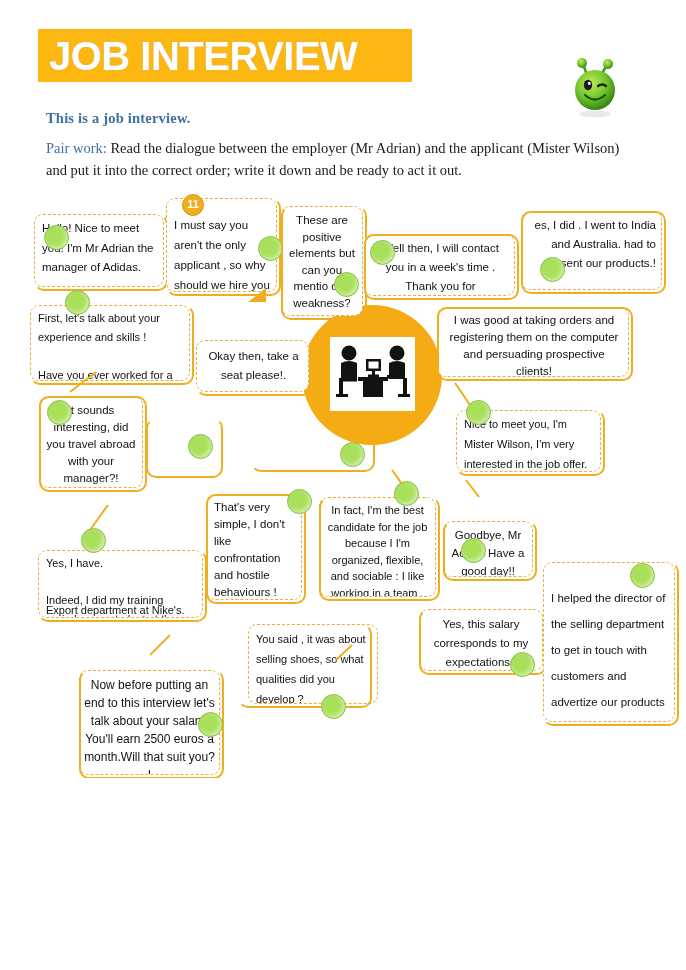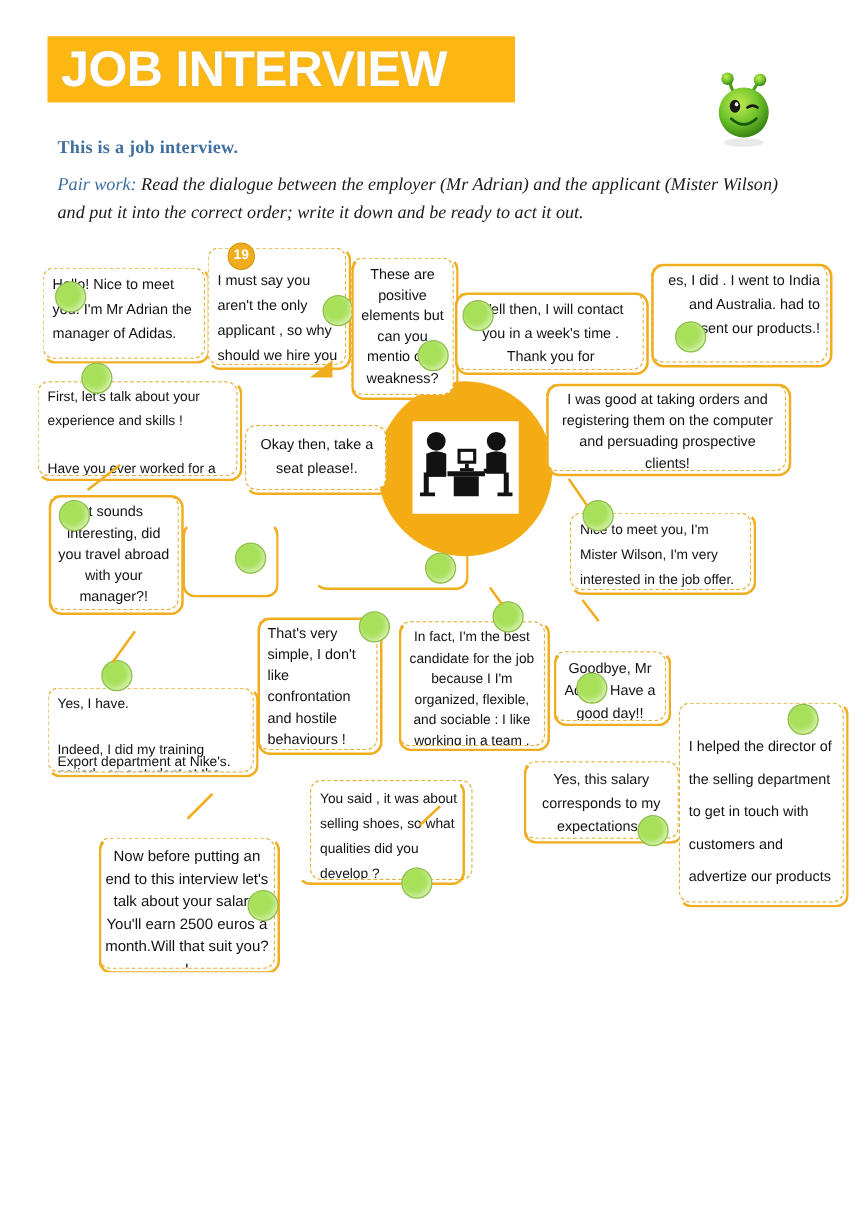--- a/index.html
+++ b/index.html
@@ -61,21 +61,20 @@
   }
   #intro-2 {
     position: absolute;
     left: 46px;
     top: 137px;
     width: 590px;
     font-family: "Liberation Serif", serif;
     font-size: 14.5px;
     line-height: 22px;
     color: #1a1a1a;
-    font-style: italic;
   }
   #intro-2 .lead {
     color: #3f6f9f;
   }
 
   
   .bubble {
     position: absolute;
     box-sizing: border-box;
     background: #ffffff;
@@ -259,21 +258,21 @@
     <div class="btxt" style="font-size:11.5px; line-height:19.5px;">Hello! Nice to meet you! I'm Mr Adrian the manager of Adidas.</div>
   </div>
   <div class="edge" style="left:34px; top:214px; width:130px; height:73px;"></div>
   <div class="handle" style="left:44px; top:225px;"></div>
 
   <div class="bubble" style="left:166px; top:198px; width:111px; height:94px;">
     <div class="btxt" style="font-size:11.5px; line-height:20px; top:16px;">I must say you aren't the only applicant , so  why should we hire you ?</div>
   </div>
   <div class="edge" style="left:166px; top:198px; width:111px; height:94px;"></div>
   <div class="tail" style="left:248px; top:288px; border-width:0 0 14px 18px; border-color:transparent transparent #f0ad1e transparent;"></div>
-  <div class="badge" style="left:182px; top:194px;">19</div>
+  <div class="badge" style="left:182px; top:194px;">11</div>
   <div class="handle" style="left:258px; top:236px;"></div>
 
   <div class="bubble" style="left:281px; top:206px; width:82px; height:110px; text-align:center;">
     <div class="btxt" style="font-size:11.5px; line-height:16.5px; top:5px; left:3px; right:3px; text-align:center;">These are positive elements but can you mentio one weakness?</div>
   </div>
   <div class="edge-full" style="left:281px; top:206px; width:82px; height:110px; border-top-color:transparent;"></div>
   <div class="handle" style="left:334px; top:272px;"></div>
 
   <div class="bubble" style="left:364px; top:234px; width:151px; height:62px; text-align:center;">
     <div class="btxt" style="font-size:11.5px; line-height:19px; top:4px; text-align:center;">Well then, I will contact you in a week's time . Thank you for</div>

